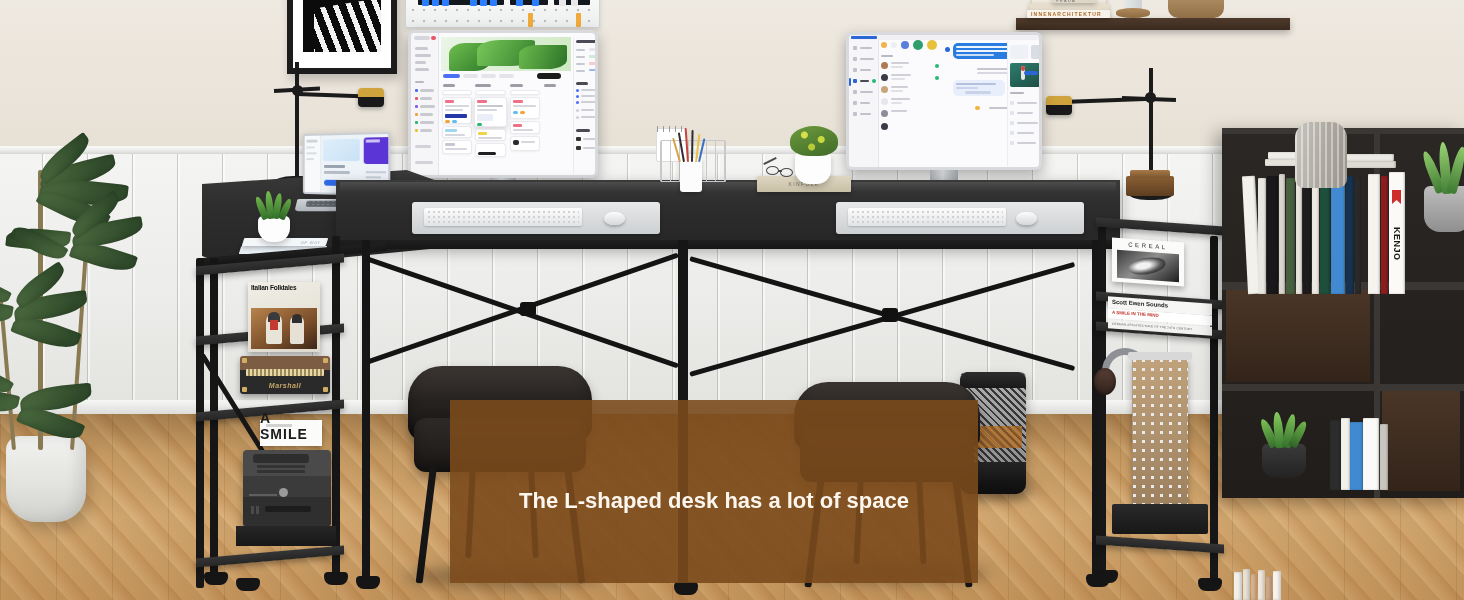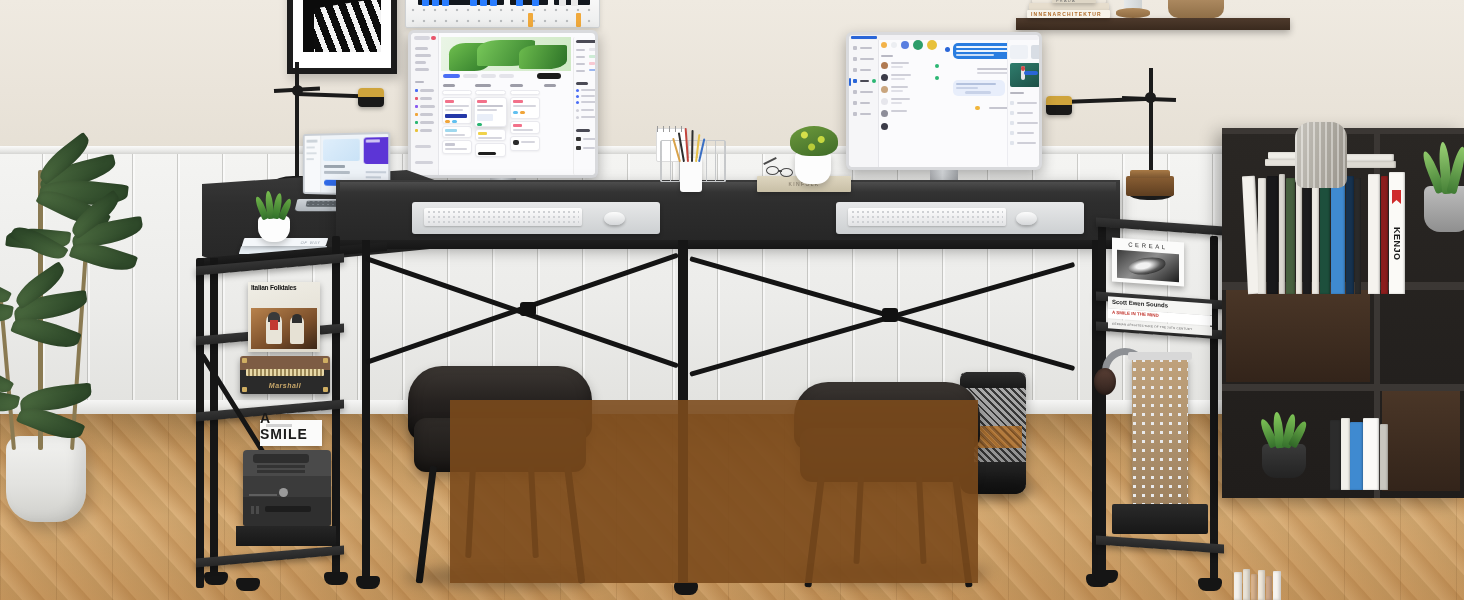--- a/index.html
+++ b/index.html
@@ -953,15 +953,16 @@
     <div class="legs" style="left:158px;top:94px;width:7px;height:112px;transform:rotate(-7deg)"></div>
     <div class="legs" style="left:64px;top:94px;width:6px;height:88px;transform:rotate(3deg)"></div>
     <div class="legs" style="left:122px;top:94px;width:6px;height:88px;transform:rotate(-3deg)"></div>
   </div>
 
   <div class="shadow-soft" style="left:404px;top:566px;width:200px;height:22px"></div>
   <div class="shadow-soft" style="left:790px;top:562px;width:200px;height:22px"></div>
   <div class="shadow-soft" style="left:956px;top:480px;width:82px;height:16px"></div>
 
   <div class="overlay" style="left:450px;top:400px;width:528px;height:183px;background:rgba(123,74,28,.90);">
+    <div class="overlay-sub" style="font-size:22px;margin-top:19px;">The L-shaped desk has a lot of space</div>
   </div>
 
 </div>
 
 </body></html>

